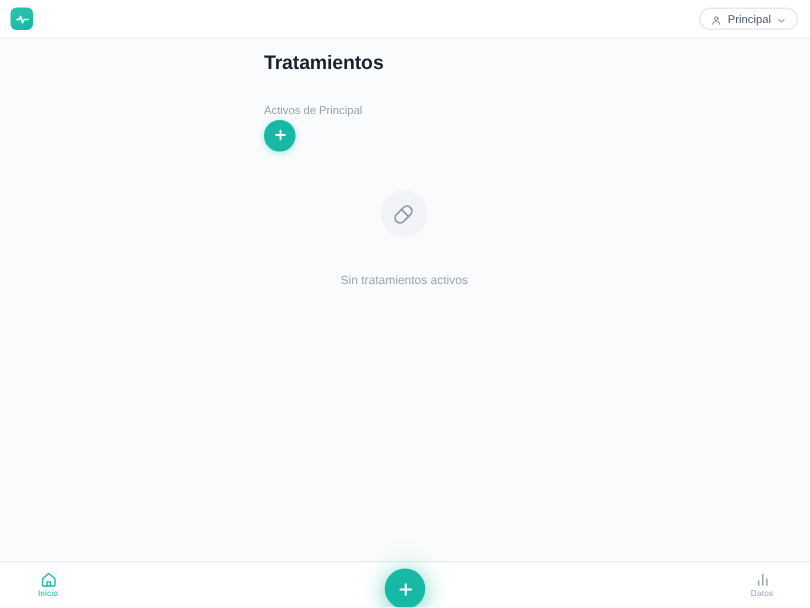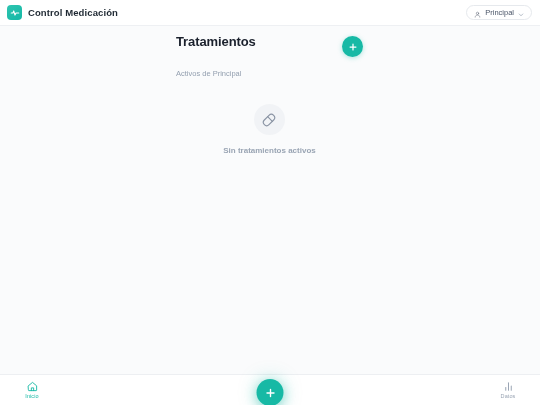--- a/index.html
+++ b/index.html
@@ -99,20 +99,21 @@
     position: absolute;
     left: 176px;
     top: 8px;
     width: 187px;
   }
 
   .section-head {
     display: flex;
     align-items: flex-start;
     justify-content: space-between;
+    flex-direction: column;
   }
 
   .titles { padding-top: 1px; }
 
   .page-title {
     font-size: 13px;
     font-weight: bold;
     color: #1a202c;
     line-height: 1.15;
     letter-spacing: -0.1px;
@@ -156,26 +157,25 @@
     border-radius: 50%;
     background: #f1f3f6;
     display: flex;
     align-items: center;
     justify-content: center;
   }
 
   .empty-icon-circle svg { display: block; }
 
   .empty-text {
-    margin-top: 11px;
+    margin-top: 24px;
     font-size: 8px;
     color: #9aa5b4;
     text-align: center;
     line-height: 1.2;
-    font-weight: bold;
   }
 
   
   .bottom-nav {
     position: relative;
     height: 31px;
     min-height: 31px;
     background: #ffffff;
     border-top: 1px solid #edeff2;
     display: flex;
@@ -231,21 +231,20 @@
 <div class="app">
 
   <div class="topbar">
 
     <div class="brand">
       <span class="brand-logo">
         <svg width="10" height="10" viewBox="0 0 24 24" fill="none" stroke="#ffffff" stroke-width="2.6" stroke-linecap="round" stroke-linejoin="round">
           <path d="M3 12h4l2-5 3 10 2.5-5H21"></path>
         </svg>
       </span>
-      <span class="brand-name">Control Medicación</span>
     </div>
 
     <div class="account-chip">
       <span class="person-icon">
         <svg width="7" height="7" viewBox="0 0 24 24" fill="none" stroke="#6b7280" stroke-width="2" stroke-linecap="round" stroke-linejoin="round">
           <circle cx="12" cy="8" r="4"></circle>
           <path d="M4 21c0-4.4 3.6-7 8-7s8 2.6 8 7"></path>
         </svg>
       </span>
       <span class="account-label">Principal</span>

